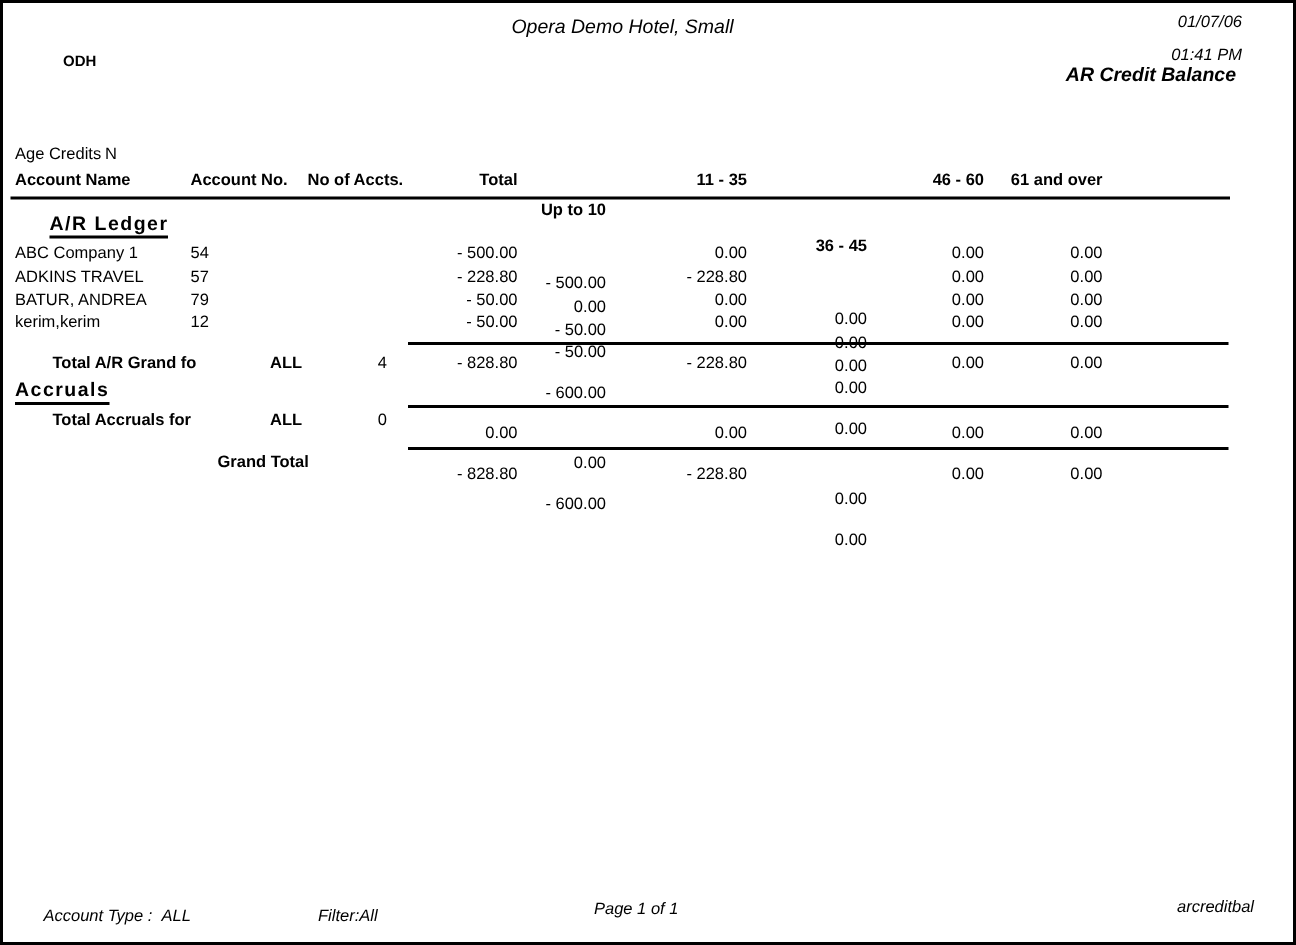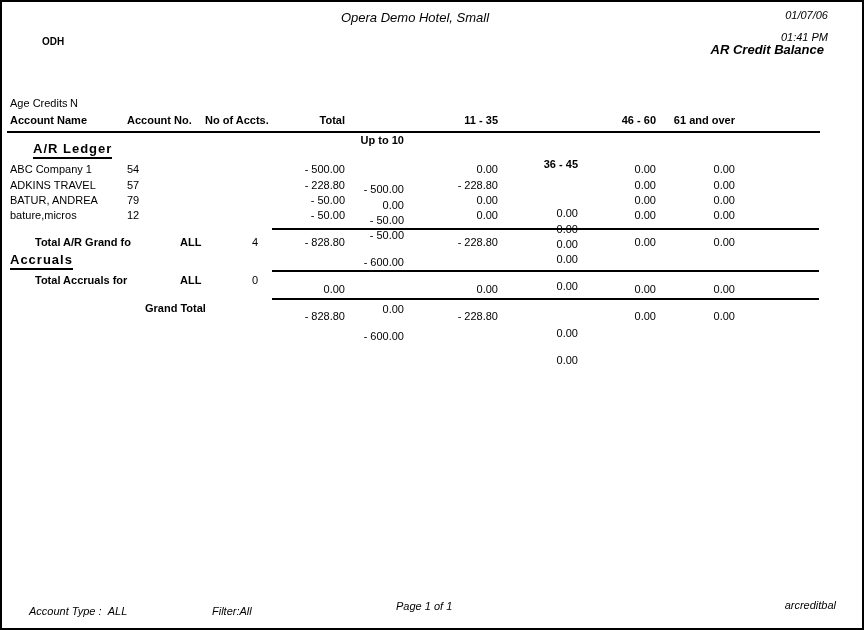--- a/index.html
+++ b/index.html
@@ -127,21 +127,21 @@
     <span class="cell c-acct">79</span>
     <span class="cell c-total">- 50.00</span>
     <span class="cell c-up10">- 50.00</span>
     <span class="cell c-1135">0.00</span>
     <span class="cell c-3645">0.00</span>
     <span class="cell c-4660">0.00</span>
     <span class="cell c-61">0.00</span>
   </div>
 
   <div class="abs row" style="top:207px">
-    <span class="cell c-name">bature,micros</span>
+    <span class="cell c-name">kerim,kerim</span>
     <span class="cell c-acct">12</span>
     <span class="cell c-total">- 50.00</span>
     <span class="cell c-up10">- 50.00</span>
     <span class="cell c-1135">0.00</span>
     <span class="cell c-3645">0.00</span>
     <span class="cell c-4660">0.00</span>
     <span class="cell c-61">0.00</span>
   </div>
 
   <div class="rule rule-total" style="top:226px"></div>

